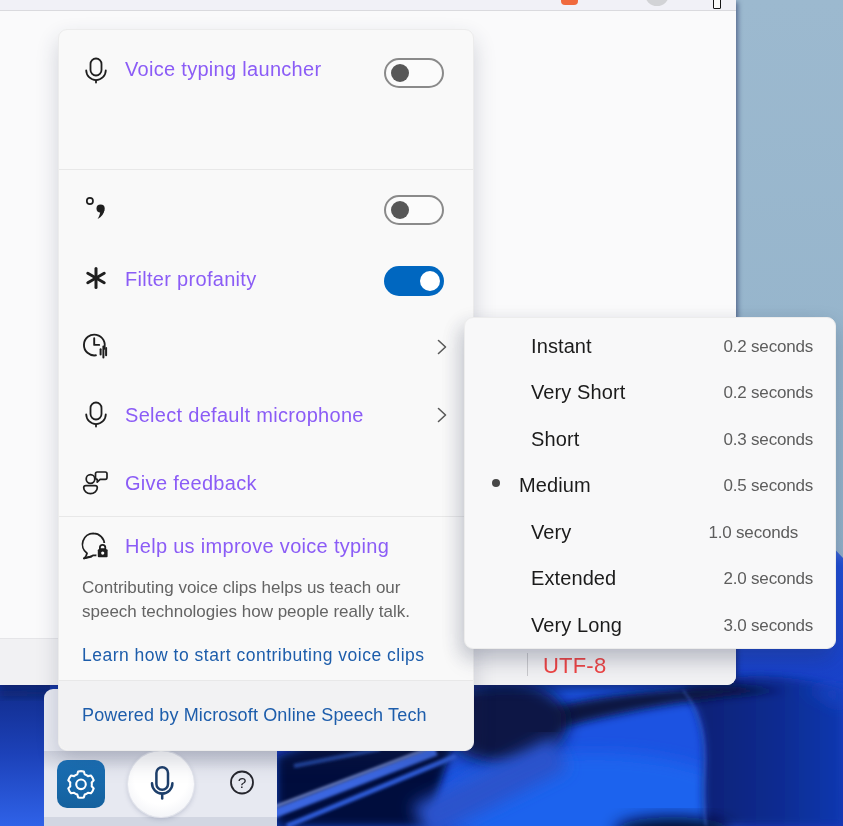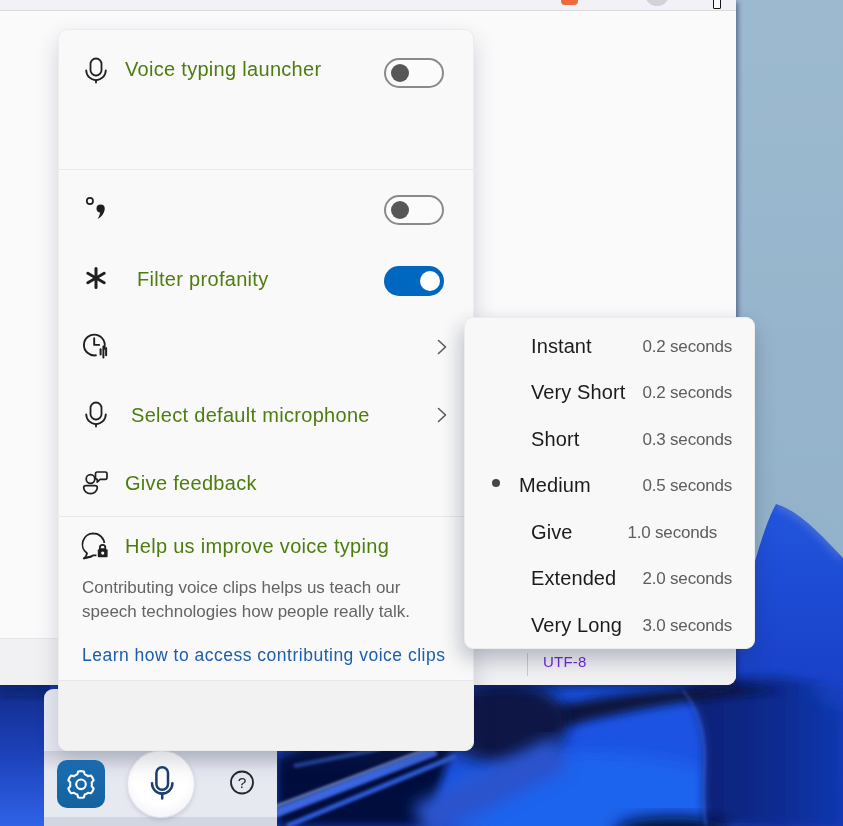--- a/index.html
+++ b/index.html
@@ -7,49 +7,49 @@
        font-family:"Liberation Sans", sans-serif;background:#9db4c7;}
   .abs{position:absolute;}
   
   #win{left:0;top:0;width:736px;height:685px;background:#fafafb;
        border-radius:0 0 9px 0;box-shadow:2px 2px 5px rgba(20,30,80,0.5);}
   #win .band{left:0;top:0;width:736px;height:10px;background:#f1f1f7;}
   #win .bandline{left:0;top:10px;width:736px;height:1px;background:#dadade;}
   #win .statline{left:0;top:638px;width:736px;height:1px;background:#e5e5e8;}
   #win .status{left:0;top:639px;width:736px;height:46px;background:#f1f1f3;border-radius:0 0 9px 0;}
   #win .vsep{left:527px;top:653px;width:1px;height:23px;background:#c9c9cc;}
-  #win .utf{left:543px;top:653px;font-size:15px;color:#6d28d9;letter-spacing:0.2px;}
+  #win .utf{left:543px;top:653px;font-size:22px;color:#ef4444;letter-spacing:0.2px;}
   
   #rem-orange{left:561px;top:-9px;width:17px;height:13.5px;background:#f06a3e;border-radius:4px;}
   #rem-circle{left:645px;top:-17px;width:24px;height:23px;background:#d2d3d6;border-radius:50%;}
   #rem-glyph{left:713px;top:-4px;width:5.5px;height:11px;border:1.7px solid #151515;border-radius:1px;background:#fafafa;}
   
   #vtbar{left:44px;top:689px;width:233px;height:128px;background:#e7e9f1;
          border-radius:9px 9px 0 0;}
   #vtshadow{left:44px;top:817px;width:233px;height:9px;background:#d2d6e2;}
   #gear{left:57px;top:760px;width:48px;height:48px;border-radius:10px;background:linear-gradient(#1a70b6,#15619e);}
   #micbtn{left:128px;top:751px;width:66px;height:66px;border-radius:50%;background:radial-gradient(circle at 50% 40%, #ffffff 52%, #f2f3f7 82%, #e9ebf2 100%);
           box-shadow:0 0 0 1px #e3e5ec, 0 2px 5px rgba(60,70,110,0.25);}
   
   #popup{left:58px;top:29px;width:416px;height:722px;background:#f9f9f9;
          border:1px solid #ececec;border-radius:9px;box-sizing:border-box;
          box-shadow:0 10px 22px rgba(40,50,80,0.20);}
-  #popup .row-label{font-size:20px;color:#4d7c0f;letter-spacing:0.3px;white-space:nowrap;}
+  #popup .row-label{font-size:20px;color:#8b5cf6;letter-spacing:0.3px;white-space:nowrap;}
   #popup .desc{font-size:17px;color:#646464;line-height:24px;letter-spacing:0;white-space:nowrap;}
   #popup .divider{left:0;width:414px;height:1px;background:#e8e8e8;}
   #popup .link{font-size:17.5px;color:#1d5dab;letter-spacing:0.5px;white-space:nowrap;}
   #footer{left:0;top:650px;width:414px;height:70px;background:#f2f2f3;border-top:1px solid #e8e8e8;box-sizing:border-box;border-radius:0 0 9px 9px;}
   
   .toggle{position:absolute;left:325px;width:60px;height:30px;border-radius:15px;box-sizing:border-box;}
   .toggle.off{border:2px solid #8a8a8a;background:#fbfbfb;}
   .toggle.off .knob{position:absolute;left:5px;top:4px;width:18px;height:18px;border-radius:50%;background:#575757;}
   .toggle.on{background:#0067c0;}
   .toggle.on .knob{position:absolute;right:4px;top:5px;width:20px;height:20px;border-radius:50%;background:#ffffff;}
   
-  #submenu{left:464px;top:317px;width:291px;height:332px;background:#f8f8f9;
+  #submenu{left:464px;top:317px;width:372px;height:332px;background:#f8f8f9;
            border:1px solid #ececec;border-radius:9px;box-sizing:border-box;
            box-shadow:-6px 8px 18px rgba(40,50,80,0.10), 0 10px 22px rgba(40,50,80,0.22);}
   #submenu .slabel{font-size:20px;color:#1b1b1b;letter-spacing:0.1px;white-space:nowrap;}
   #submenu .sval{font-size:17px;color:#5d5d5d;letter-spacing:-0.2px;white-space:nowrap;text-align:right;}
   #submenu .dot{width:8px;height:8px;border-radius:50%;background:#474747;}
 </style>
 </head>
 <body>
 <svg id="wp" class="abs" style="left:0;top:0;z-index:0" width="843" height="826" viewBox="0 0 843 826">
   <defs>
@@ -160,42 +160,42 @@
       <div class="knob"></div>
     </div>
 
   <svg class="abs" style="left:23px;top:234px" width="28" height="28" viewBox="0 0 28 28">
     <g stroke="#1f1f1f" stroke-width="3" stroke-linecap="round">
       <line x1="14" y1="4.5" x2="14" y2="23.5"></line>
       <line x1="5.8" y1="9.3" x2="22.2" y2="18.7"></line>
       <line x1="22.2" y1="9.3" x2="5.8" y2="18.7"></line>
     </g>
   </svg>
-  <div class="row-label abs" style="left:78px;top:238px">Filter profanity</div>
+  <div class="row-label abs" style="left:66px;top:238px">Filter profanity</div>
   <div class="toggle on" style="top:236px">
       <div class="knob"></div>
     </div>
 
   <svg class="abs" style="left:20px;top:300px" width="32" height="32" viewBox="0 0 32 32">
     <path d="M25.0,18.9 A10.4,10.4 0 1 0 16.9,25.3" fill="none" stroke="#1f1f1f" stroke-width="1.9" stroke-linecap="round"></path>
     <path d="M15.2,8.2 L15.2,14.9 L20.2,14.9" fill="none" stroke="#1f1f1f" stroke-width="1.9" stroke-linecap="round" stroke-linejoin="round"></path>
     <line x1="21.6" y1="19.2" x2="21.6" y2="24.6" stroke="#1f1f1f" stroke-width="2" stroke-linecap="round"></line>
     <line x1="24.4" y1="16.6" x2="24.4" y2="27.6" stroke="#1f1f1f" stroke-width="2" stroke-linecap="round"></line>
     <line x1="27.1" y1="18.1" x2="27.1" y2="25.2" stroke="#1f1f1f" stroke-width="2" stroke-linecap="round"></line>
   </svg>
   <svg class="abs" style="left:377px;top:309px" width="12" height="16" viewBox="0 0 12 16">
     <path d="M2.5 1.5 L9.5 8 L2.5 14.5" fill="none" stroke="#5a5a5a" stroke-width="1.6" stroke-linecap="round" stroke-linejoin="round"></path>
   </svg>
 
   <svg class="abs" style="left:24px;top:371px" width="26" height="28" viewBox="0 0 26 28">
     <rect x="7.5" y="1.5" width="11" height="17" rx="5.5" fill="none" stroke="#1f1f1f" stroke-width="1.8"></rect>
     <path d="M3.2 13.3 a9.8 9.8 0 0 0 19.6 0" fill="none" stroke="#1f1f1f" stroke-width="1.8" stroke-linecap="round"></path>
     <line x1="13" y1="23.3" x2="13" y2="25.6" stroke="#1f1f1f" stroke-width="1.8" stroke-linecap="round"></line>
   </svg>
-  <div class="row-label abs" style="left:72px;top:374px">Select default microphone</div>
+  <div class="row-label abs" style="left:66px;top:374px">Select default microphone</div>
   <svg class="abs" style="left:377px;top:377px" width="12" height="16" viewBox="0 0 12 16">
     <path d="M2.5 1.5 L9.5 8 L2.5 14.5" fill="none" stroke="#5a5a5a" stroke-width="1.6" stroke-linecap="round" stroke-linejoin="round"></path>
   </svg>
 
   <svg class="abs" style="left:23px;top:440px" width="30" height="28" viewBox="0 0 30 28">
     <circle cx="8.5" cy="9" r="4.3" fill="none" stroke="#1f1f1f" stroke-width="1.7"></circle>
     <path d="M1.7,17.8 c0,-1.4 0.9,-2.2 2.2,-2.2 h9.2 c1.3,0 2.2,0.8 2.2,2.2 c0,2.8 -3.0,5.9 -6.8,5.9 c-3.8,0 -6.8,-3.1 -6.8,-5.9 Z" fill="none" stroke="#1f1f1f" stroke-width="1.7" stroke-linejoin="round"></path>
     <path d="M15.2,2.0 h8.1 a1.7,1.7 0 0 1 1.7,1.7 v3.9 a1.7,1.7 0 0 1 -1.7,1.7 h-5.2 l-2.9,2.9 l0,-2.9 a1.7,1.7 0 0 1 -1.7,-1.7 v-3.9 a1.7,1.7 0 0 1 1.7,-1.7 Z" fill="none" stroke="#1f1f1f" stroke-width="1.7" stroke-linejoin="round"></path>
   </svg>
   <div class="row-label abs" style="left:66px;top:442px">Give feedback</div>
@@ -204,34 +204,35 @@
   <svg class="abs" style="left:21px;top:501px" width="34" height="32" viewBox="0 0 34 32">
     <path d="M13.4,2.3 a11,11 0 0 1 11,11 c0,1.5 -0.3,3 -0.9,4.3 M19.3,23.6 a11,11 0 0 1 -5.9,0.7 c-2.6,1.9 -5.6,2.9 -9.3,3.0 c1.6,-1.5 2.6,-3.1 2.9,-5.0 a11,11 0 0 1 6.4,-19.9" fill="none" stroke="#1f1f1f" stroke-width="1.8" stroke-linecap="round" stroke-linejoin="round"></path>
     <path d="M4.0,27.3 c2.9,-1.2 4.9,-1.9 7.4,-1.6" fill="none" stroke="#1f1f1f" stroke-width="1.8" stroke-linecap="round"></path>
     <rect x="16.4" y="12.0" width="13.0" height="15.2" fill="#f9f9f9"></rect>
     <path d="M19.9,18.2 v-1.6 a2.7,2.7 0 0 1 5.4,0 v1.6 Z" fill="none" stroke="#1f1f1f" stroke-width="1.8"></path>
     <rect x="17.8" y="18.2" width="9.8" height="8.0" rx="1.0" fill="#1f1f1f"></rect>
     <circle cx="22.7" cy="22.1" r="1.6" fill="#ffffff"></circle>
   </svg>
   <div class="row-label abs" style="left:66px;top:505px">Help us improve voice typing</div>
   <div class="desc abs" style="left:23px;top:546px">Contributing voice clips helps us teach our<br>speech technologies how people really talk.</div>
-  <div class="link abs" style="left:23px;top:615px">Learn how to access contributing voice clips</div>
+  <div class="link abs" style="left:23px;top:615px">Learn how to start contributing voice clips</div>
 
   <div id="footer" class="abs"></div>
+  <div class="link abs" style="left:23px;top:675px;font-size:18px;letter-spacing:0.15px">Powered by Microsoft Online Speech Tech</div>
 </div>
 
 <div id="submenu" class="abs">
   <div class="slabel abs" style="left:66px;top:17px">Instant</div>
   <div class="sval abs" style="right:22px;top:19px">0.2 seconds</div>
   <div class="slabel abs" style="left:66px;top:63px">Very Short</div>
   <div class="sval abs" style="right:22px;top:65px">0.2 seconds</div>
   <div class="slabel abs" style="left:66px;top:110px">Short</div>
   <div class="sval abs" style="right:22px;top:112px">0.3 seconds</div>
   <div class="dot abs" style="left:27px;top:161px"></div>
   <div class="slabel abs" style="left:54px;top:156px">Medium</div>
   <div class="sval abs" style="right:22px;top:158px">0.5 seconds</div>
-  <div class="slabel abs" style="left:66px;top:203px">Give</div>
+  <div class="slabel abs" style="left:66px;top:203px">Very</div>
   <div class="sval abs" style="right:37px;top:205px">1.0 seconds</div>
   <div class="slabel abs" style="left:66px;top:249px">Extended</div>
   <div class="sval abs" style="right:22px;top:251px">2.0 seconds</div>
   <div class="slabel abs" style="left:66px;top:296px">Very Long</div>
   <div class="sval abs" style="right:22px;top:298px">3.0 seconds</div>
 </div>
 
 </body></html>

